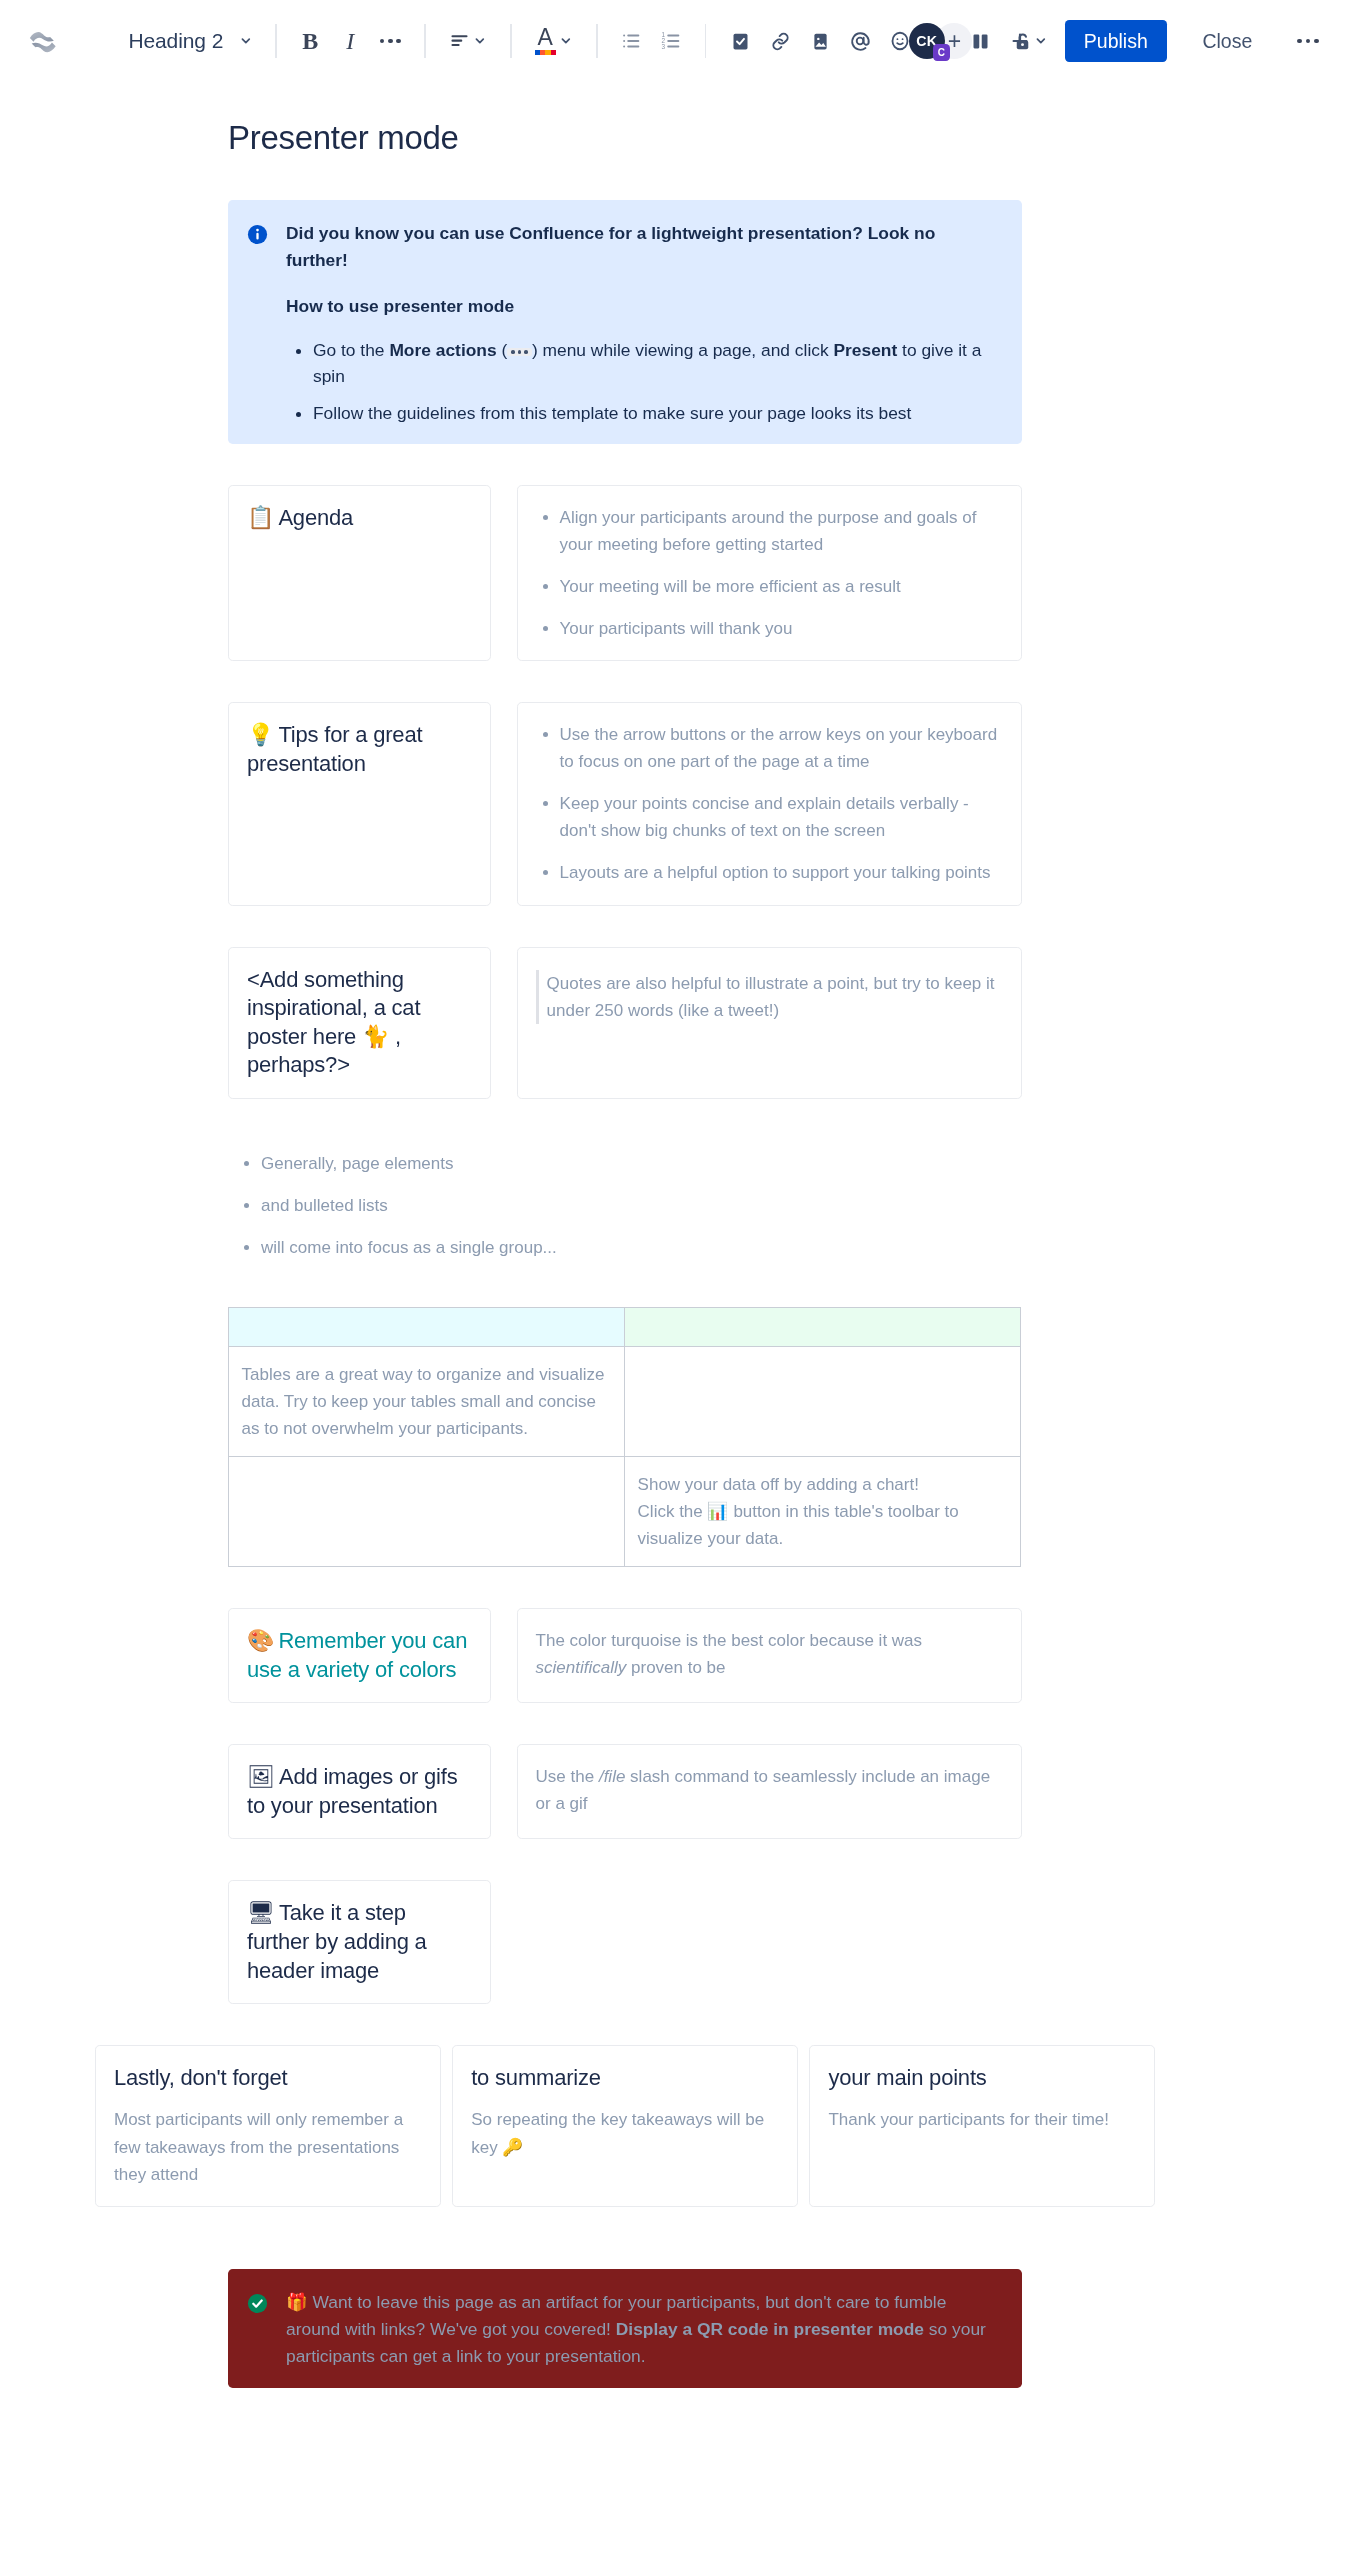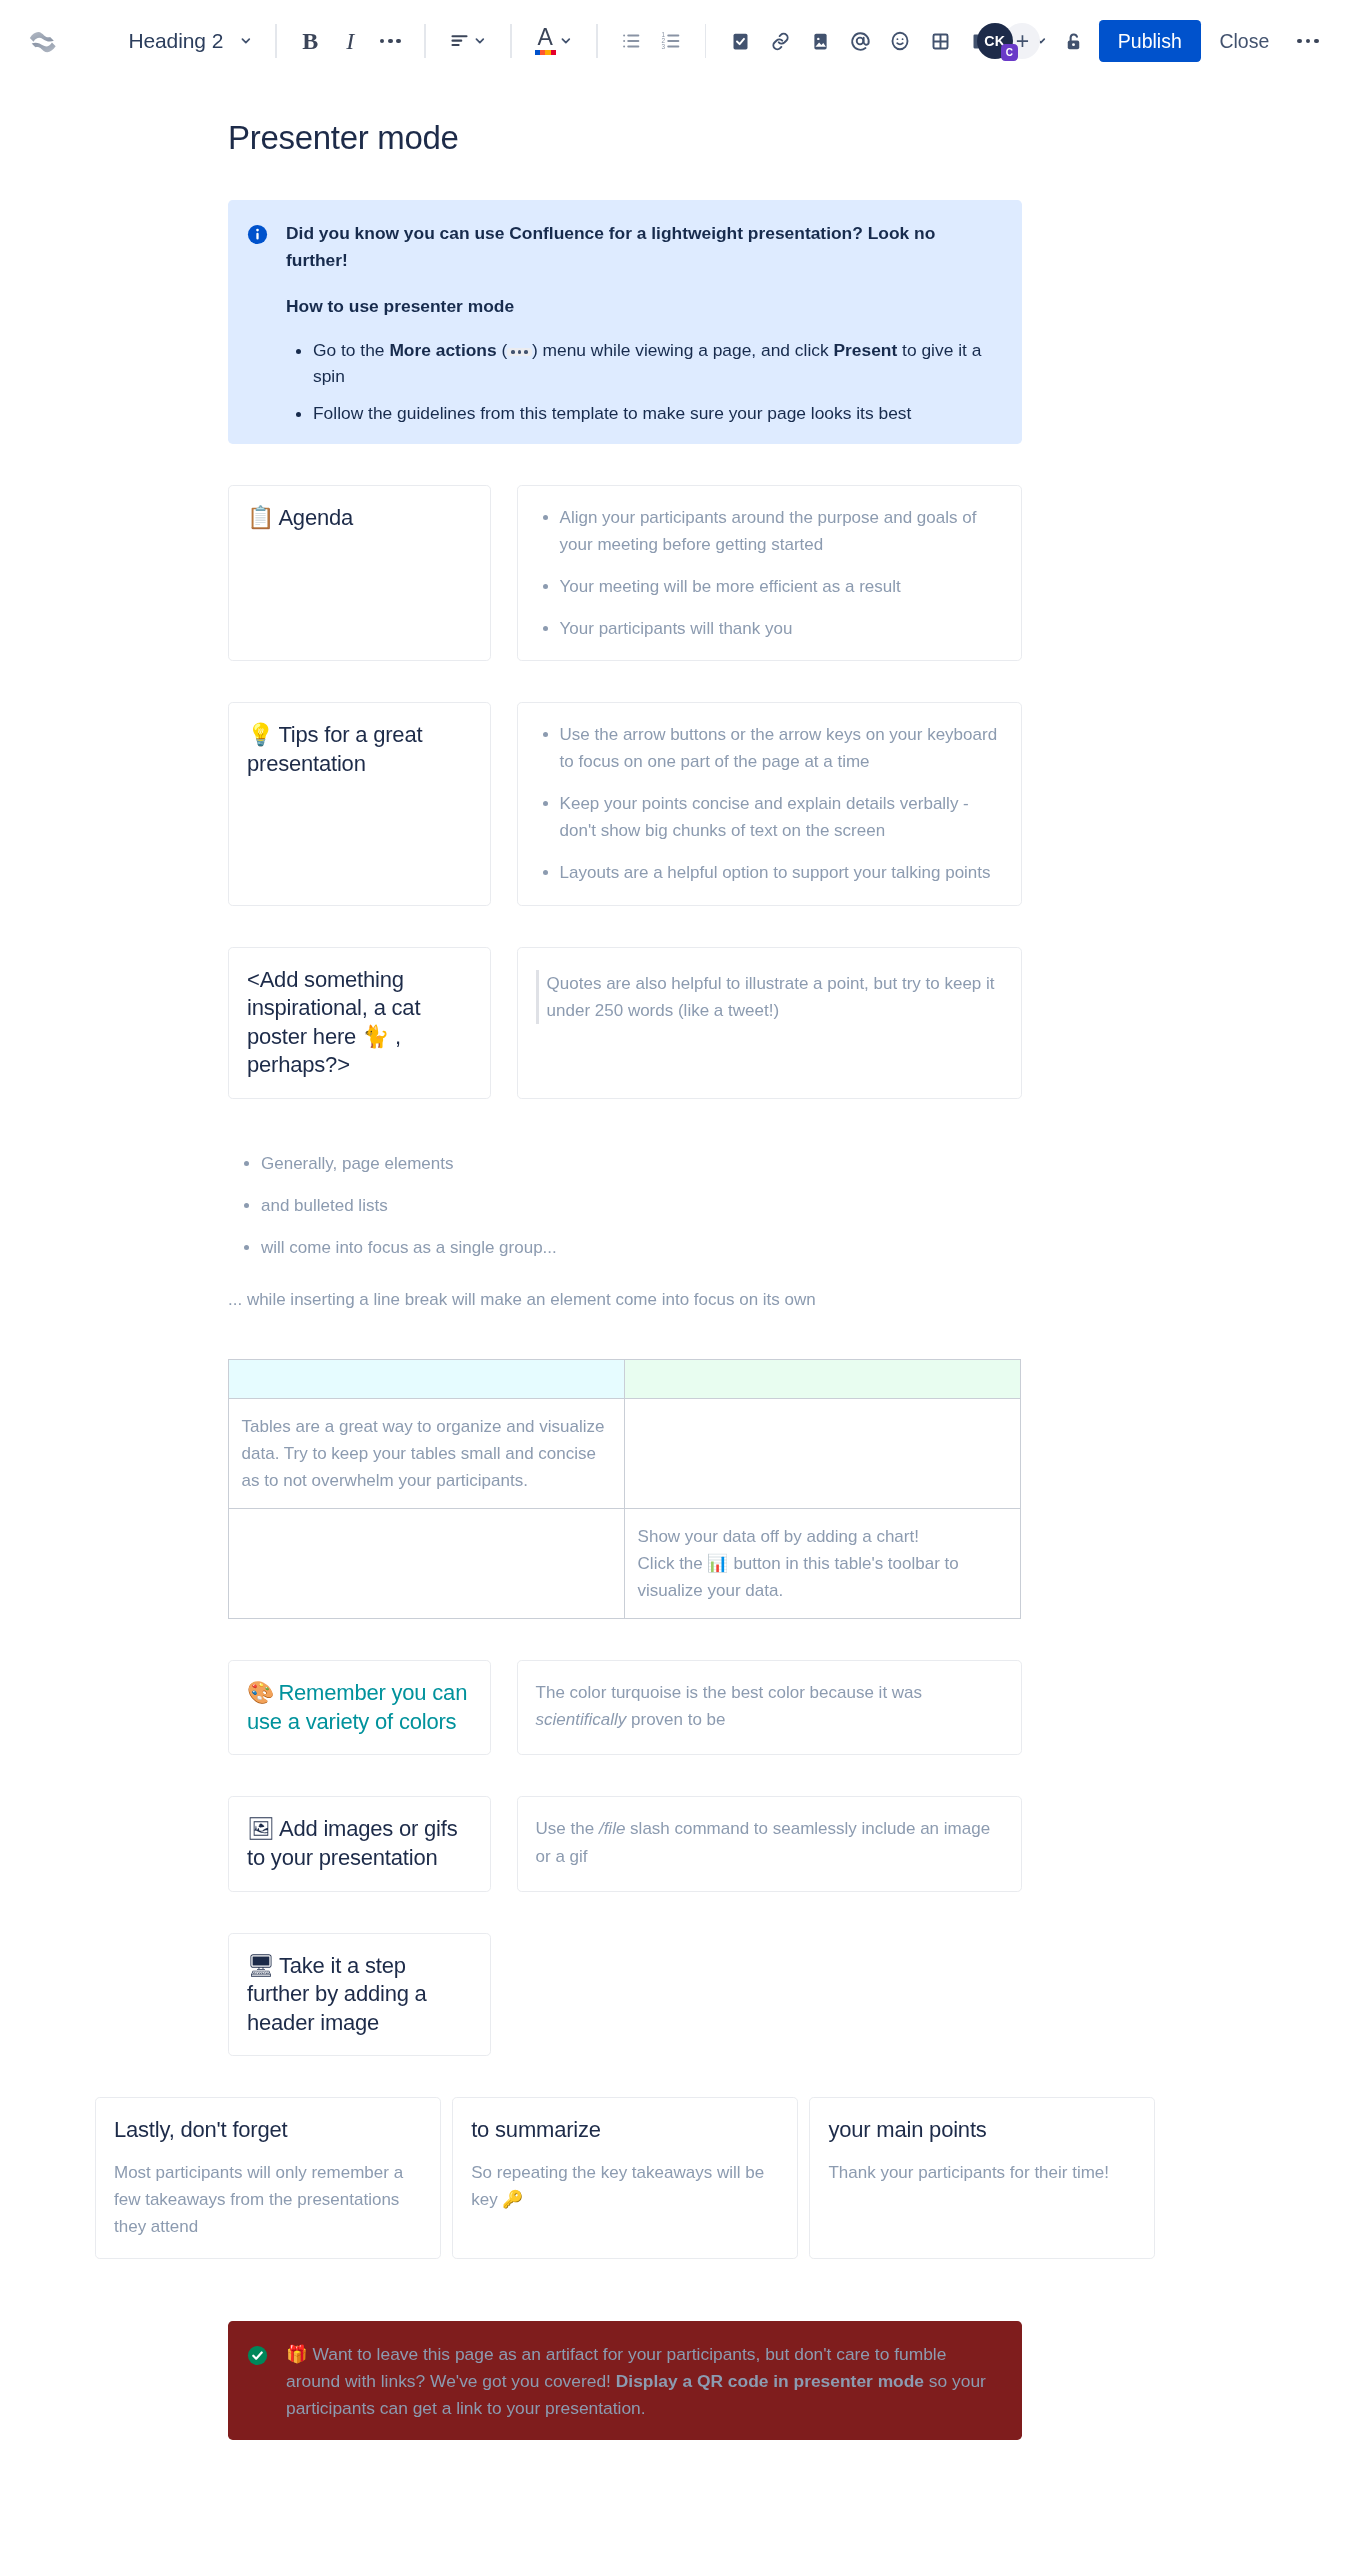--- a/index.html
+++ b/index.html
@@ -14,21 +14,21 @@
   
   .toolbar {
     height: 82px;
     display: flex;
     align-items: center;
     padding: 0 21px 0 23px;
     background: #ffffff;
     position: relative;
   }
   .tb-left { display: flex; align-items: center; flex: 1 1 auto; min-width: 0; }
-  .tb-right { display: flex; align-items: center; gap: 5px; }
+  .tb-right { display: flex; align-items: center; gap: 22px; }
 
   .logo-btn {
     width: 39px; height: 39px;
     display: flex; align-items: center; justify-content: center;
     border-radius: 4.2px;
     flex: none;
   }
   .logo-svg { width: 29.5px; height: 29.5px; display: block; }
 
   .heading-select {
@@ -464,21 +464,20 @@
           <p>Quotes are also helpful to illustrate a point, but try to keep it under 250 words (like a tweet!)</p>
         </div>
       </div>
     </div>
 
     <ul class="loose-list">
       <li>Generally, page elements</li>
       <li>and bulleted lists</li>
       <li>will come into focus as a single group...</li>
     </ul>
-    <p class="loose-note">... while inserting a line break will make an element come into focus on its own</p>
 
     <table class="ct">
       <tbody>
         <tr>
           <td class="h-blue"></td>
           <td class="h-green"></td>
         </tr>
         <tr>
           <td class="tall">Tables are a great way to organize and visualize data. Try to keep your tables small and concise as to not overwhelm your participants.</td>
           <td class="tall"></td>

